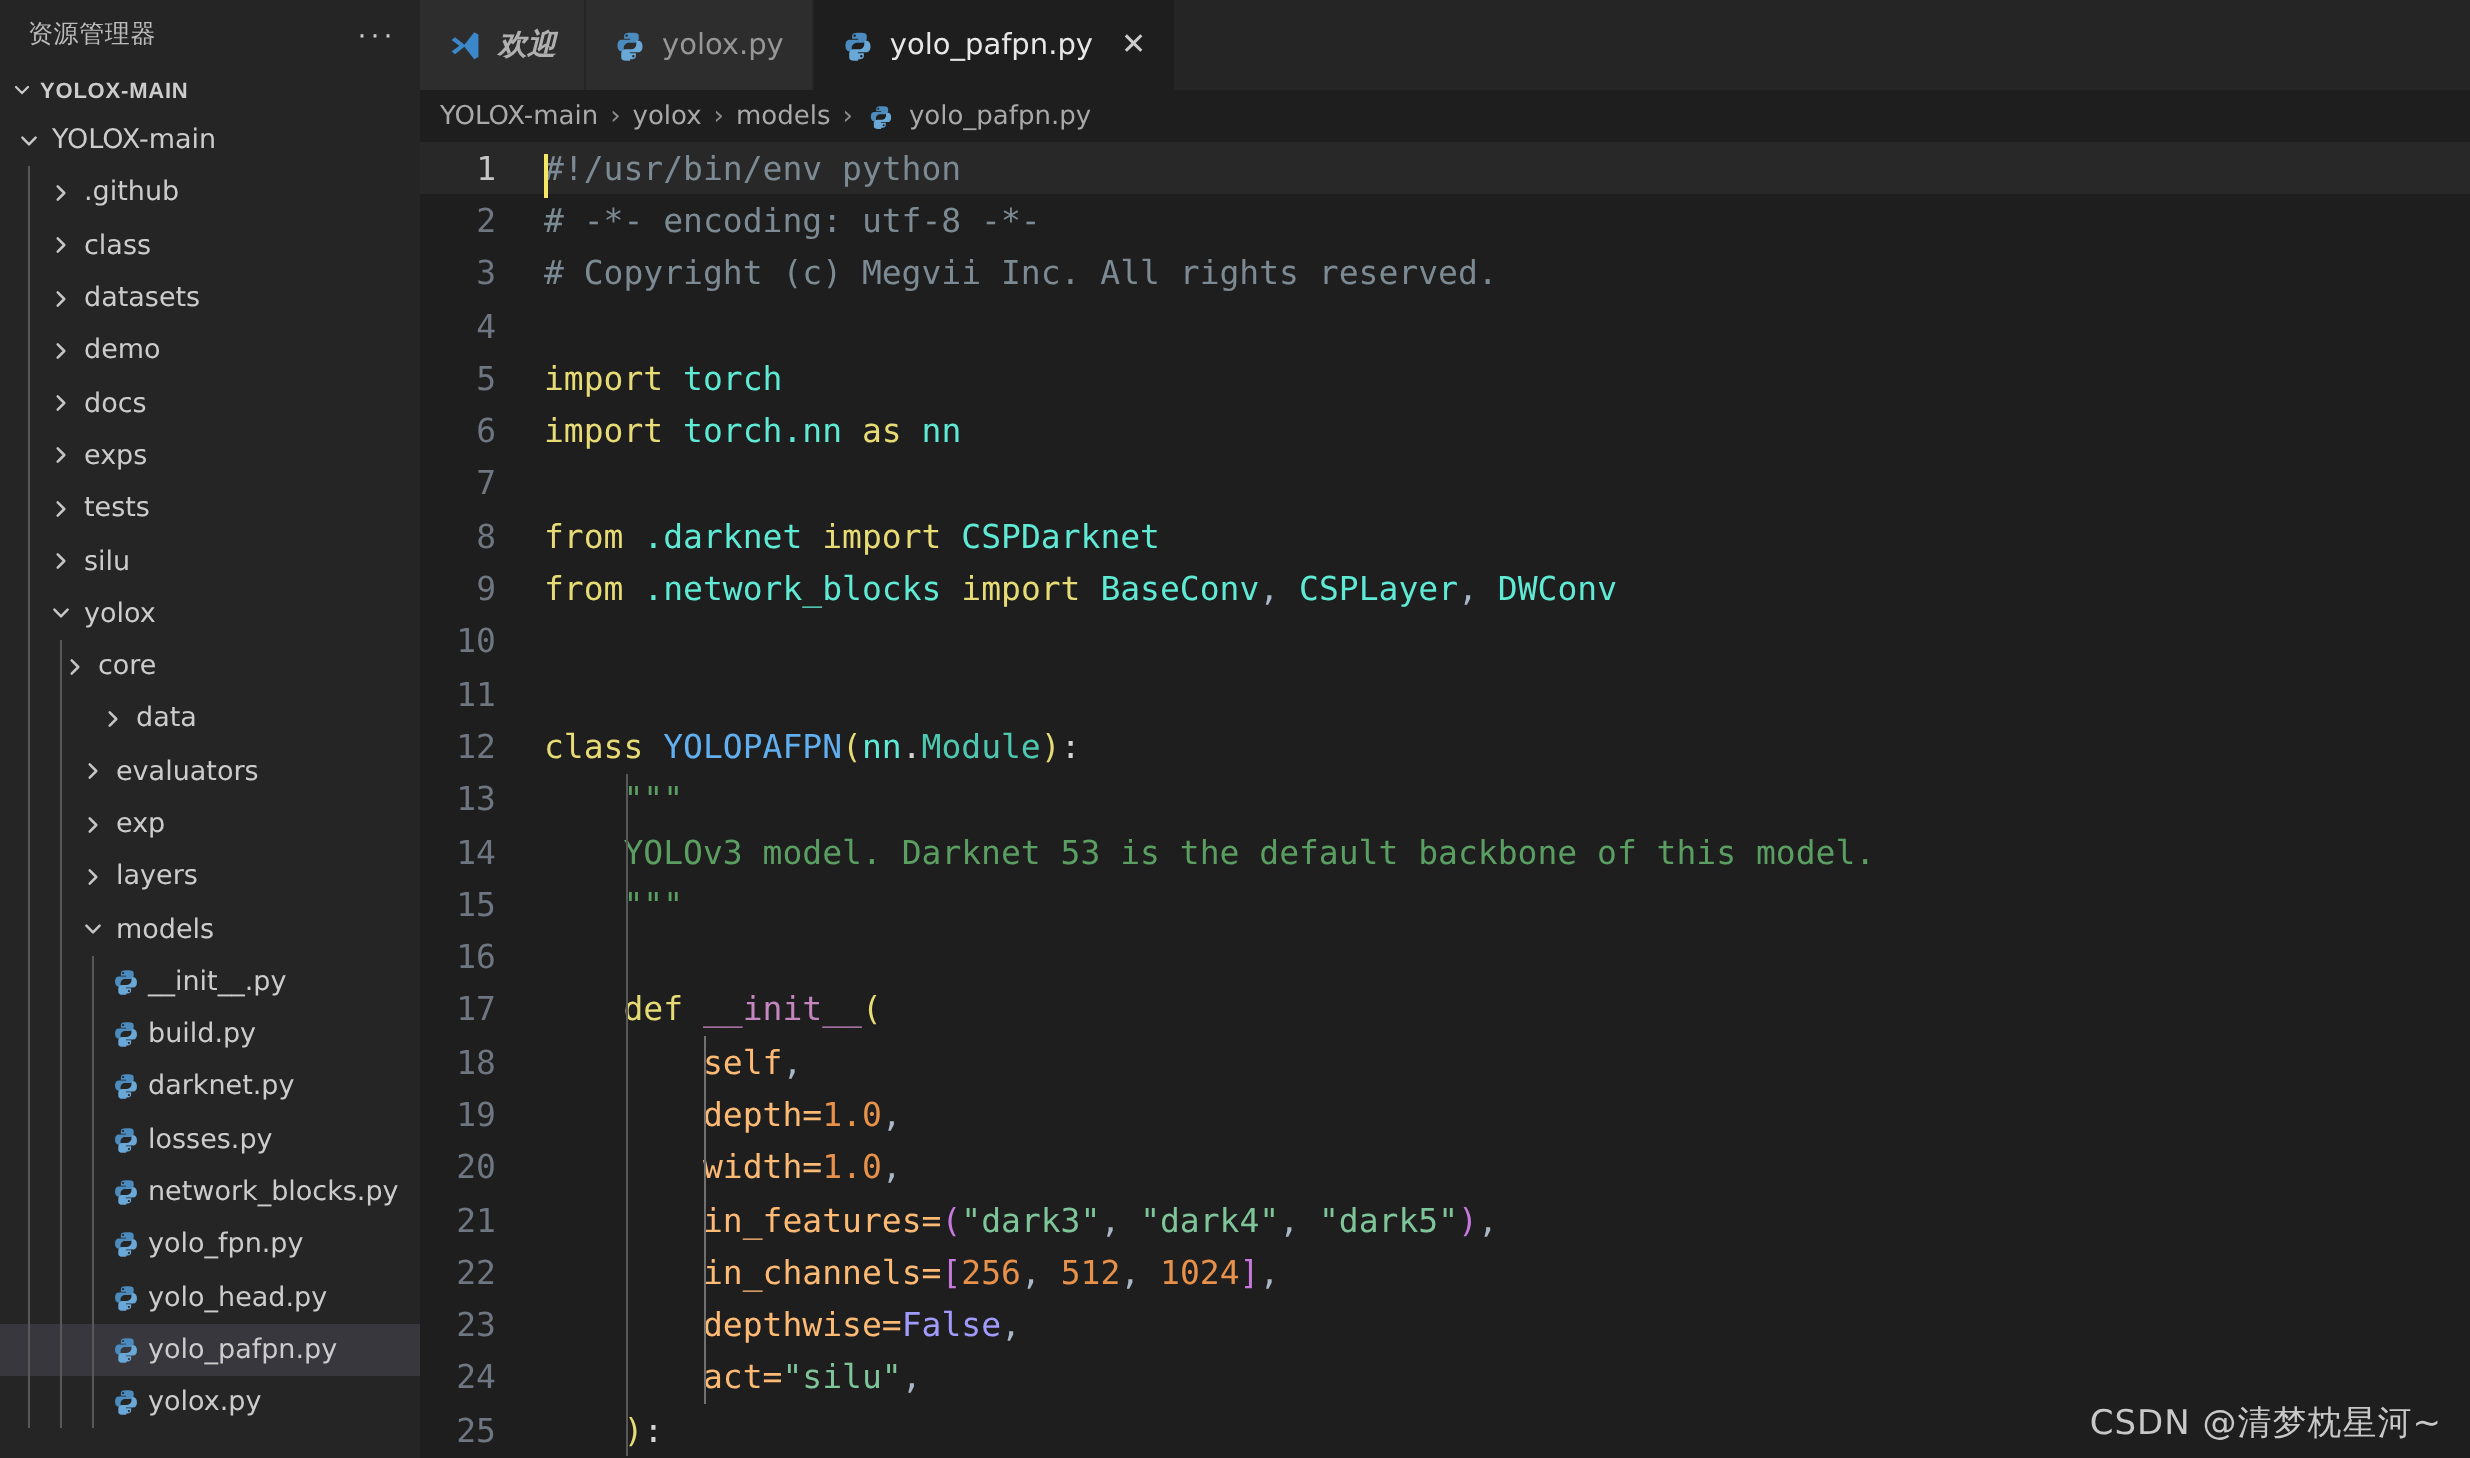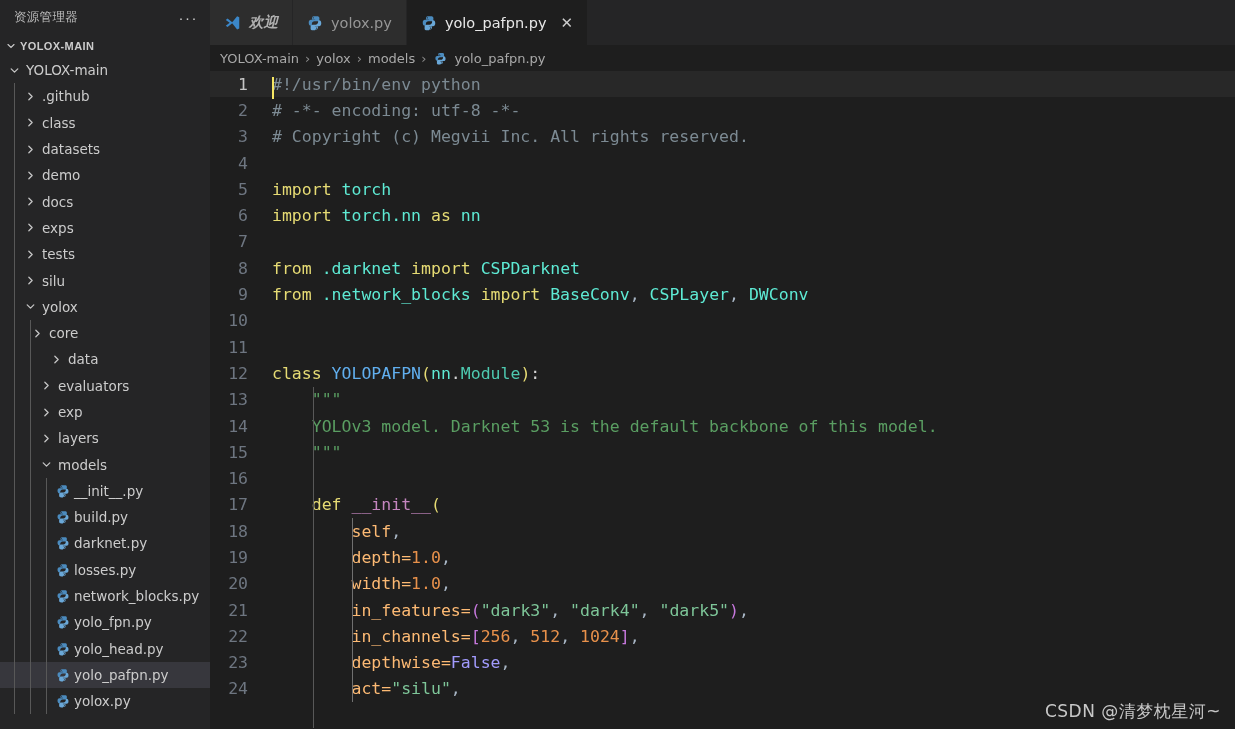--- a/index.html
+++ b/index.html
@@ -596,19 +596,23 @@
             <div class="code">        <span class="c-param">in_channels</span><span class="c-param">=</span><span class="c-punc-p">[</span><span class="c-num">256</span><span class="c-id">,</span> <span class="c-num">512</span><span class="c-id">,</span> <span class="c-num">1024</span><span class="c-punc-p">]</span><span class="c-id">,</span></div>
           </div>
           <div class="ln-row">
             <div class="lnum">23</div>
             <div class="code">        <span class="c-param">depthwise</span><span class="c-param">=</span><span class="c-bool">False</span><span class="c-id">,</span></div>
           </div>
           <div class="ln-row">
             <div class="lnum">24</div>
             <div class="code">        <span class="c-param">act</span><span class="c-param">=</span><span class="c-str">"silu"</span><span class="c-id">,</span></div>
           </div>
+          <div class="ln-row">
+            <div class="lnum">25</div>
+            <div class="code">    <span class="c-punc-y">)</span><span class="c-op">:</span></div>
+          </div>
           <div class="ig" style="left: 102.72px; top: 315.6px; height: 341.9px; background: rgb(88, 88, 88);"></div>
           <div class="ig" style="left: 142.44px; top: 447.1px; height: 184.1px; background: rgb(112, 112, 112);"></div>
         </div>
       <div class="watermark">CSDN @清梦枕星河~</div>
     </div>
   </div>
 </div>
 
 </body></html>

